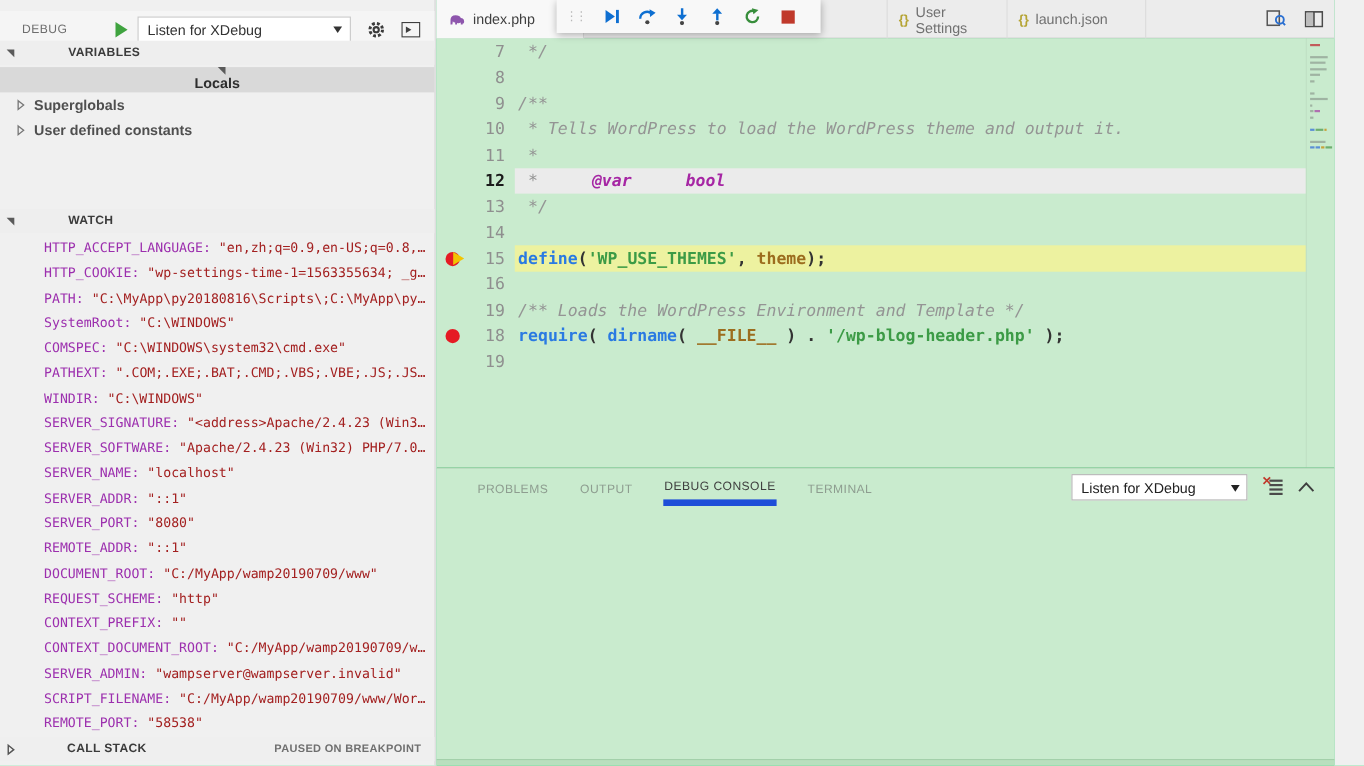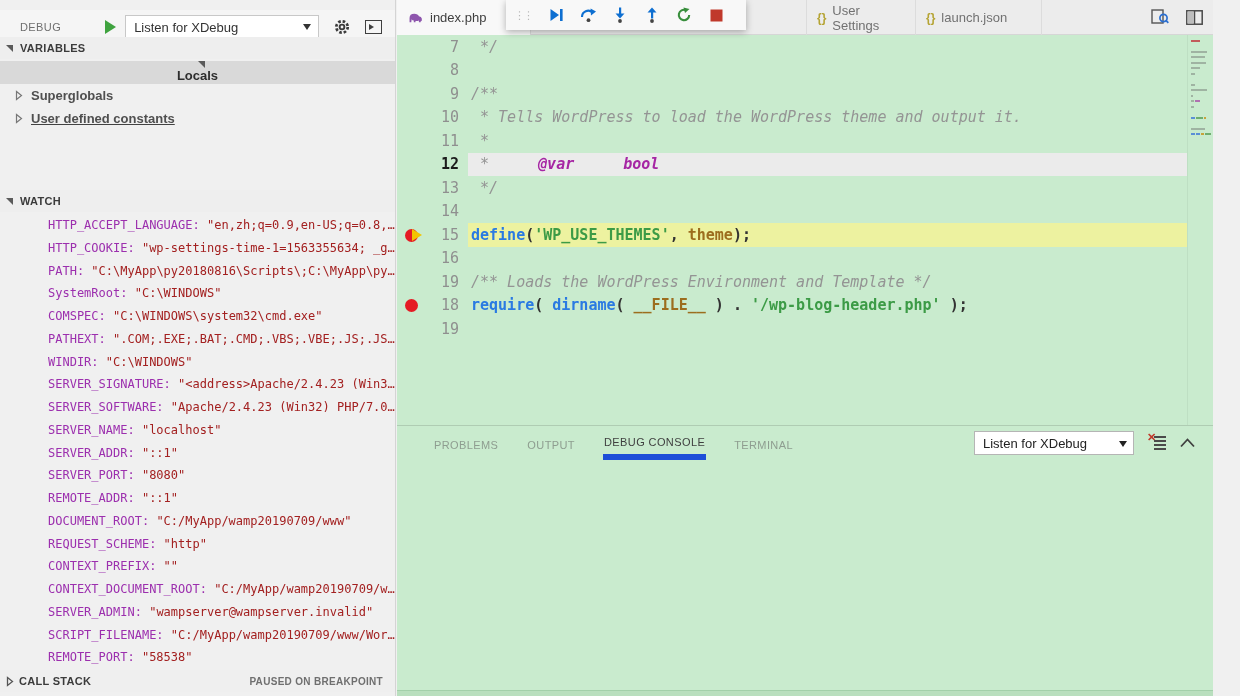--- a/index.html
+++ b/index.html
@@ -10,31 +10,31 @@
   #sidebar { position:absolute; left:0; top:0; width:396px; height:696px; background:#f0f0f0; border-right:1px solid #d4d4d4; }
   #debug-header { position:absolute; left:0; top:10px; width:100%; height:35px; background:#f5f5f5; border-bottom:1px solid #e2e2e2; display:flex; align-items:center; }
   #debug-title { margin-left:20px; font-size:11px; color:#6e6e6e; letter-spacing:.4px; }
   #start-btn { margin-left:44px; width:0; height:0; border-left:11px solid #3fa33f; border-top:7px solid transparent; border-bottom:7px solid transparent; cursor:pointer; }
   #config-select { margin-left:9px; width:194px; height:24px; background:#fff; border:1px solid #c8c8c8; display:flex; align-items:center; padding:0 8px; font-size:13px; color:#333; position:relative; cursor:pointer; }
   #config-select .caret { position:absolute; right:7px; top:8px; width:0; height:0; border-top:6px solid #333; border-left:4px solid transparent; border-right:4px solid transparent; }
   .hdr-ico { margin-left:14px; cursor:pointer; display:flex; align-items:center; }
   #console-toggle-icon .box { width:17px; height:14px; border:1.4px solid #3f3f3f; display:flex; align-items:center; }
   #console-toggle-icon .tri { width:0; height:0; border-left:5px solid #3f3f3f; border-top:3.5px solid transparent; border-bottom:3.5px solid transparent; margin-left:3px; }
 
-  .sect-header { position:absolute; left:0; width:100%; height:22px; display:flex; align-items:center; font-size:11px; font-weight:bold; color:#3b3b3b; letter-spacing:.3px; background:#eeeeee; cursor:pointer; }
+  .sect-header { position:absolute; left:0; width:100%; height:22px; display:flex; align-items:center; font-size:11px; font-weight:bold; color:#3b3b3b; letter-spacing:.3px; background:#eeeeee; cursor:pointer;gap:42px; }
   .tw-exp { width:0; height:0; border-top:7px solid #5a5a5a; border-left:7px solid transparent; margin:0 7px 0 6px; }
   .tw-col { margin:0 5px 0 6px; display:inline-flex; }
   .tree-row { position:absolute; left:0; width:100%; height:23px; display:flex; align-items:center; font-size:13px; color:#424242; cursor:pointer; }
   .tree-row .tw-exp, .tree-row .tw-col { margin-left:15px; margin-right:8px; }
   .tree-row.selected { background:#d9d9d9;flex-direction:column; }
   .tree-row .lbl-bold { font-weight:bold; color:#2e2e2e; }
   .tree-row .lbl-semi { font-weight:bold; color:#4f4f4f; }
 
   #watch-list { position:absolute; left:0; top:214px; width:100%; height:456px; overflow:hidden; }
-  .watch-row { height:22.75px; line-height:22.75px; padding-right:8px; white-space:nowrap; overflow:hidden; font-family:"DejaVu Sans Mono",monospace; font-size:12px; cursor:pointer;margin-left:48px; }
+  .watch-row { height:22.75px; line-height:22.75px; padding-left:40px; padding-right:8px; white-space:nowrap; overflow:hidden; font-family:"DejaVu Sans Mono",monospace; font-size:12px; cursor:pointer; }
   .wk { color:#9c2fae; }
   .wv { color:#a32020; }
 
   #callstack-header { top:670px; background:#efefef; }
   #callstack-status { position:absolute; right:12px; font-size:10px; font-weight:bold; color:#6f6f6f; letter-spacing:.3px; }
 
   
   #editor-col { position:absolute; left:397px; top:0; width:816px; height:696px; background:#22c55e; }
 
   #tabbar { position:absolute; left:0; top:0; width:100%; height:35px; background:#ececec; border-bottom:1px solid #d6d6d6; }
@@ -129,21 +129,21 @@
       <span class="lbl-bold">Locals</span>
     </div>
     <div class="tree-row" style="top:84px;">
       <span class="tw-col">
           <svg width="8" height="11">
             <path d="M1.5 1.5 L6.5 5.5 L1.5 9.5 Z" fill="none" stroke="#777" stroke-width="1.2"></path>
           </svg>
         </span>
       <span class="lbl-semi">Superglobals</span>
     </div>
-    <div class="tree-row" style="top:107px;text-decoration:underline;">
+    <div class="tree-row" style="top:107px;">
       <span class="tw-col">
           <svg width="8" height="11">
             <path d="M1.5 1.5 L6.5 5.5 L1.5 9.5 Z" fill="none" stroke="#777" stroke-width="1.2"></path>
           </svg>
         </span>
       <span class="lbl-semi">User defined constants</span>
     </div>
 
     <div class="sect-header" style="top:190px;">
       <span class="tw-exp"></span>

